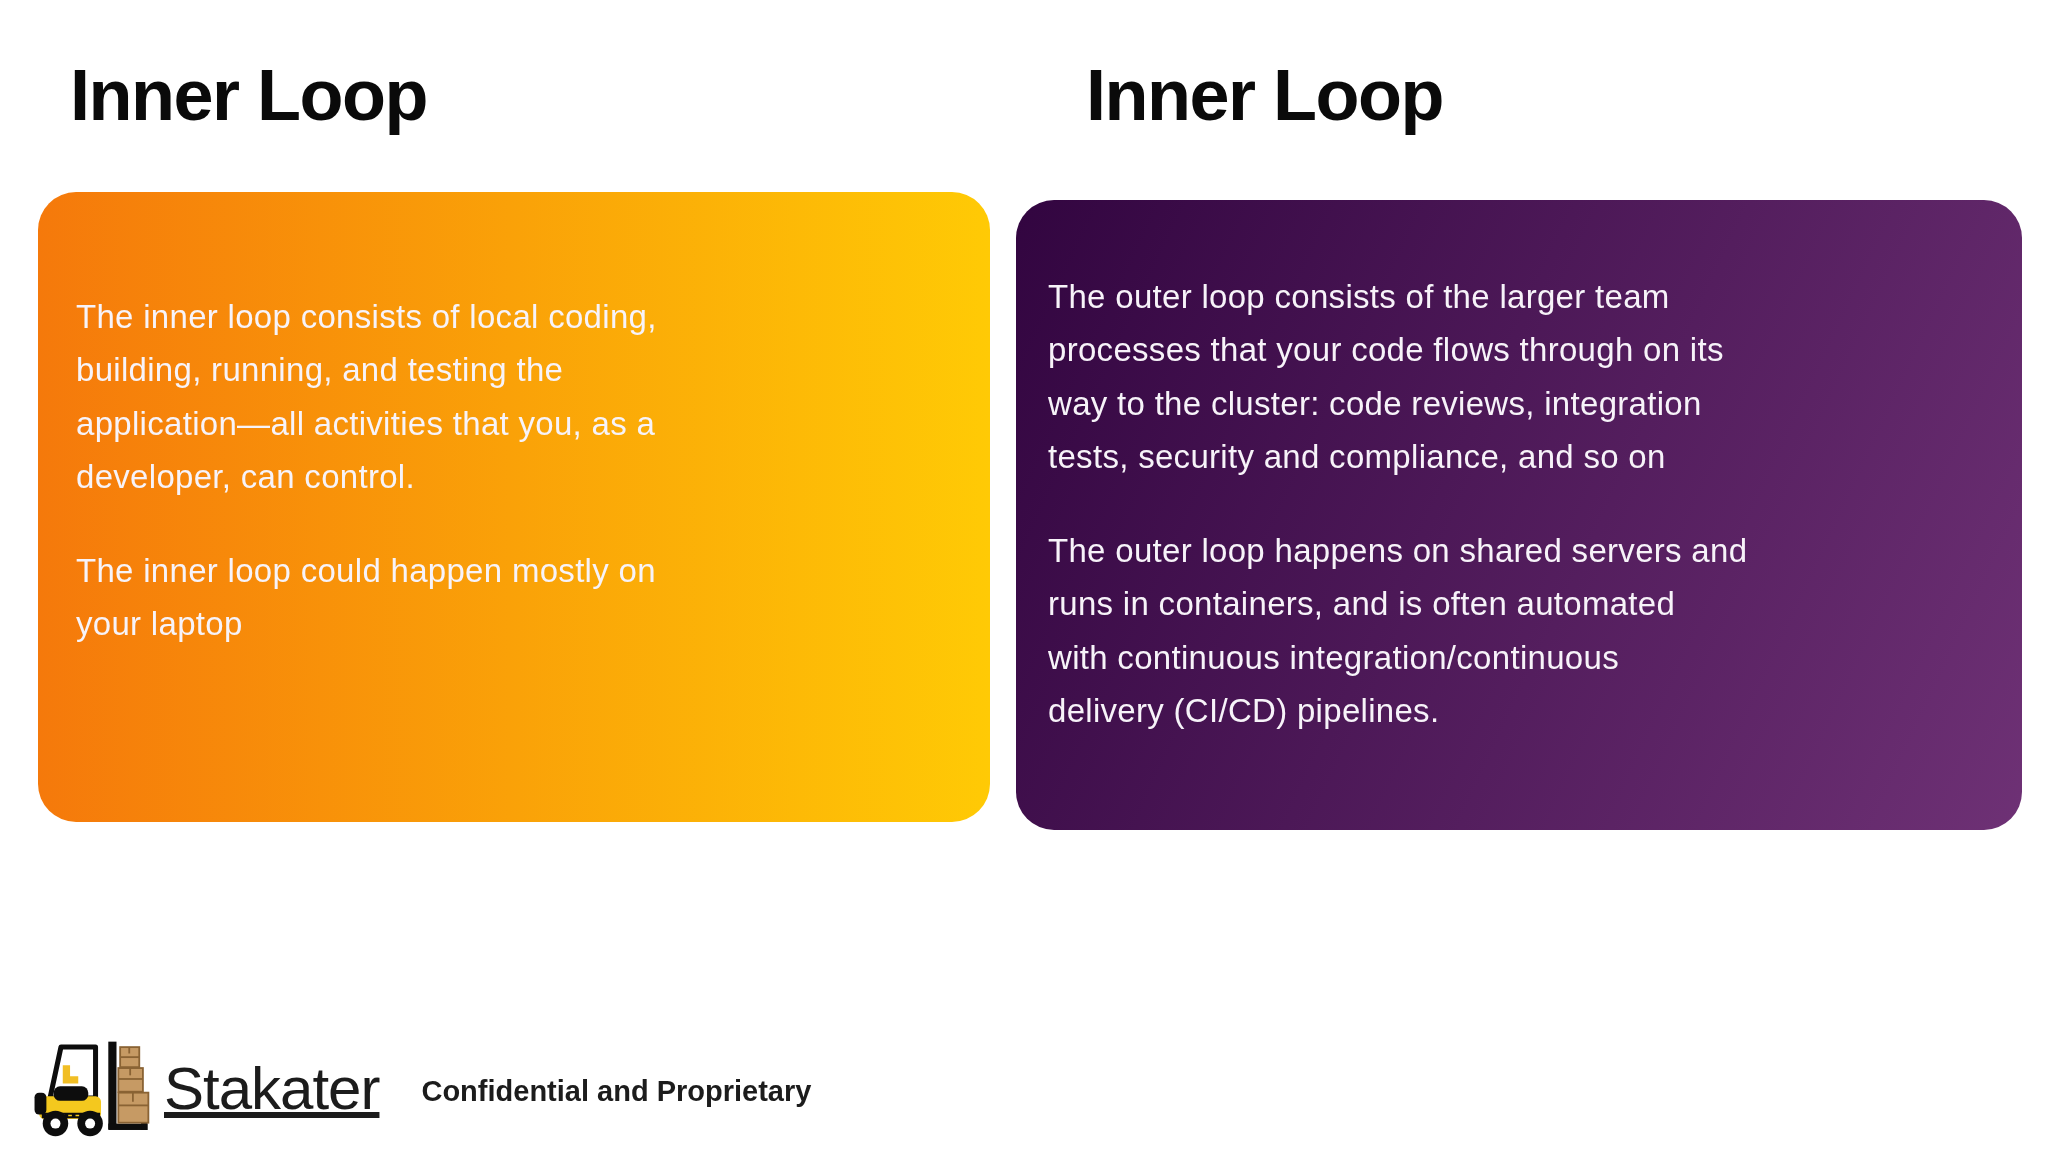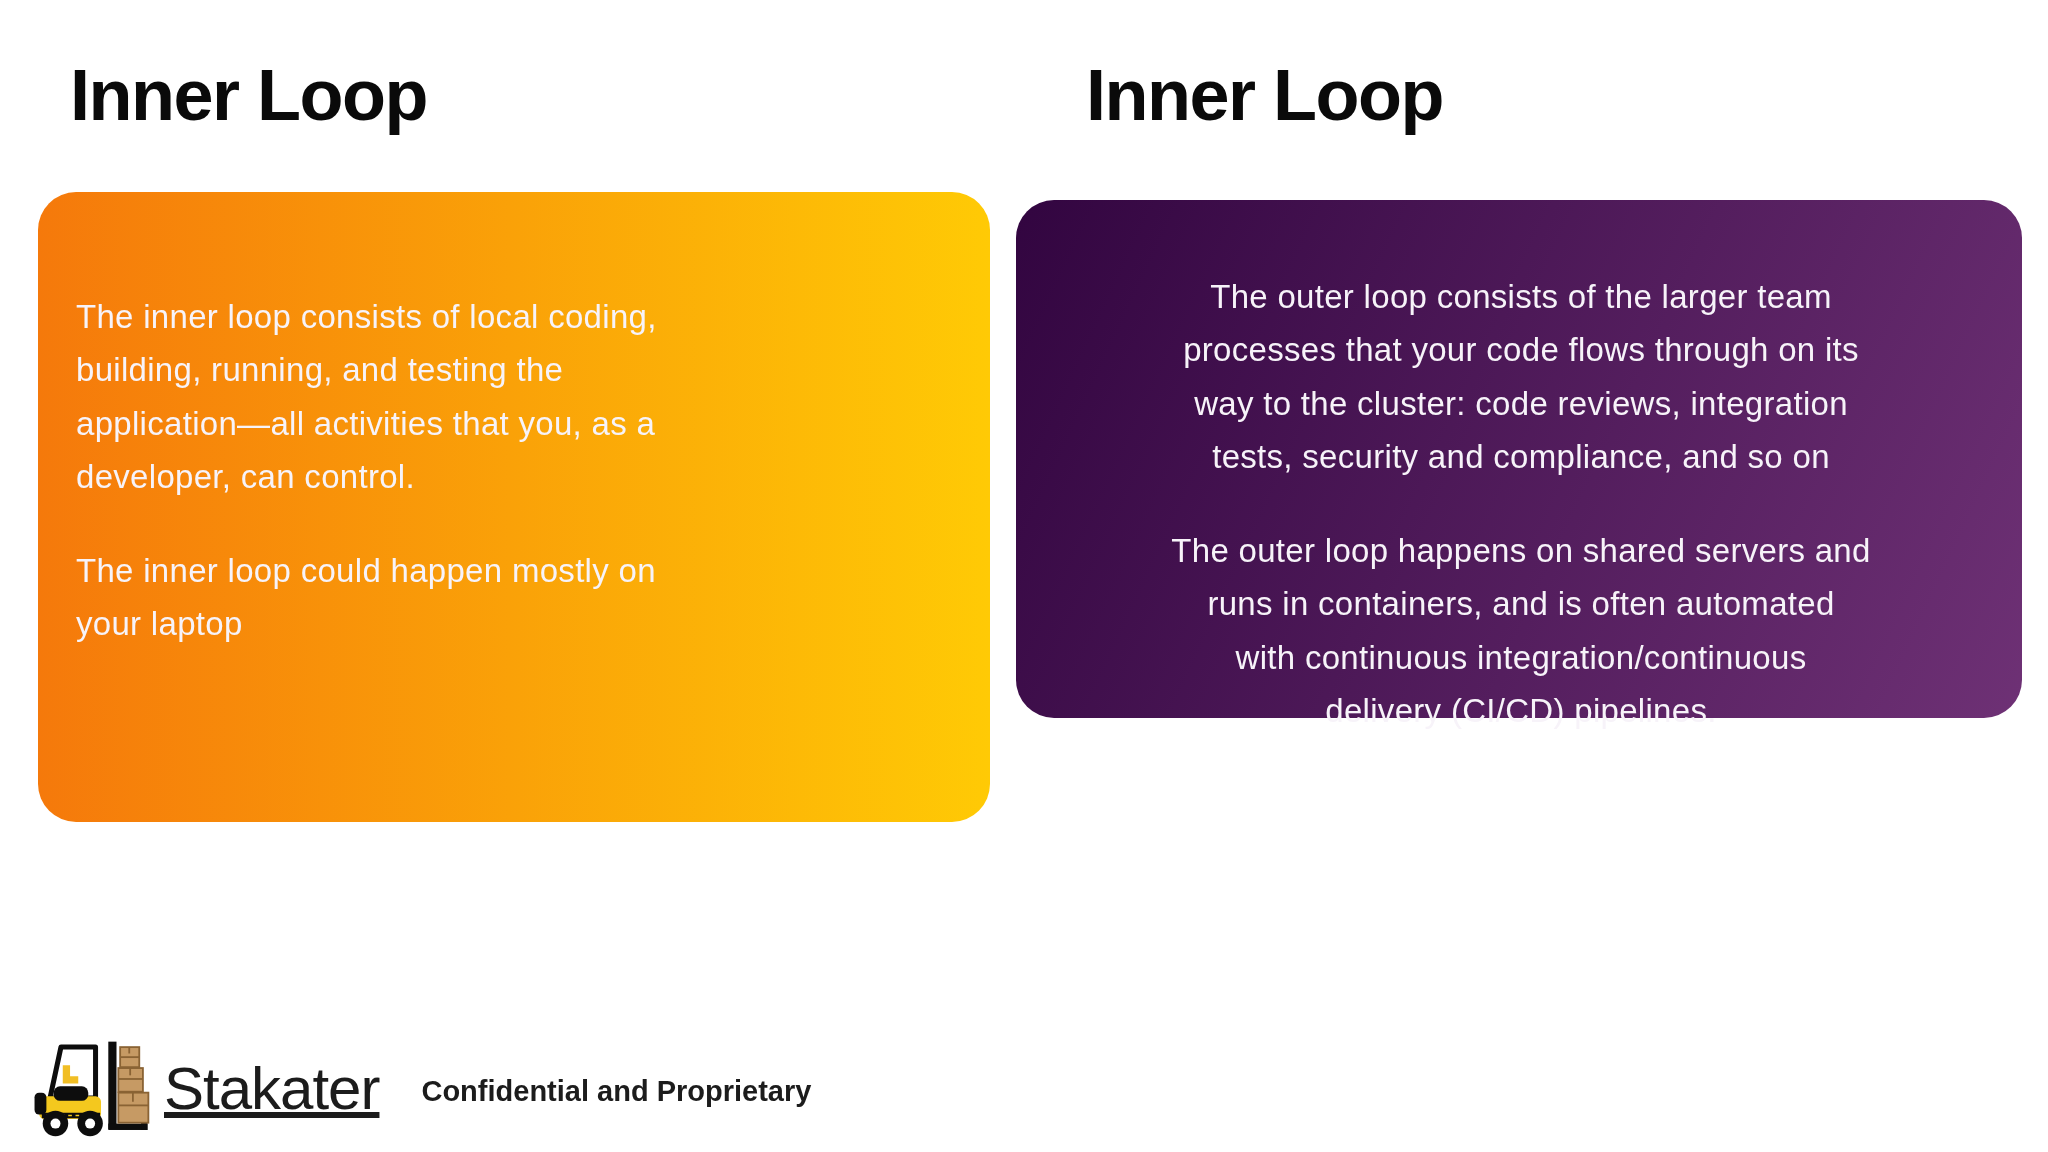--- a/index.html
+++ b/index.html
@@ -39,24 +39,23 @@
   }
   .card p:last-child { margin-bottom: 0; }
   .card-inner {
     left: 38px; top: 192px;
     width: 952px; height: 630px;
     padding: 98px 60px 60px 38px;
     background: linear-gradient(90deg, var(--inner-start, #f5790b) 0%, var(--inner-end, #ffca05) 100%);
   }
   .card-outer {
     left: 1016px; top: 200px;
-    width: 1006px; height: 518px;
+    width: 1006px; height: 630px;
     padding: 70px 28px 60px 32px;
     background: linear-gradient(115deg, var(--outer-start, #320540) 0%, var(--outer-end, #6e3175) 100%);
-    text-align: center;
   }
   .footer {
     position: absolute;
     left: 28px; top: 1038px;
     display: flex;
     align-items: center;
     gap: 10px;
   }
   .brand {
     font-size: 60px;

